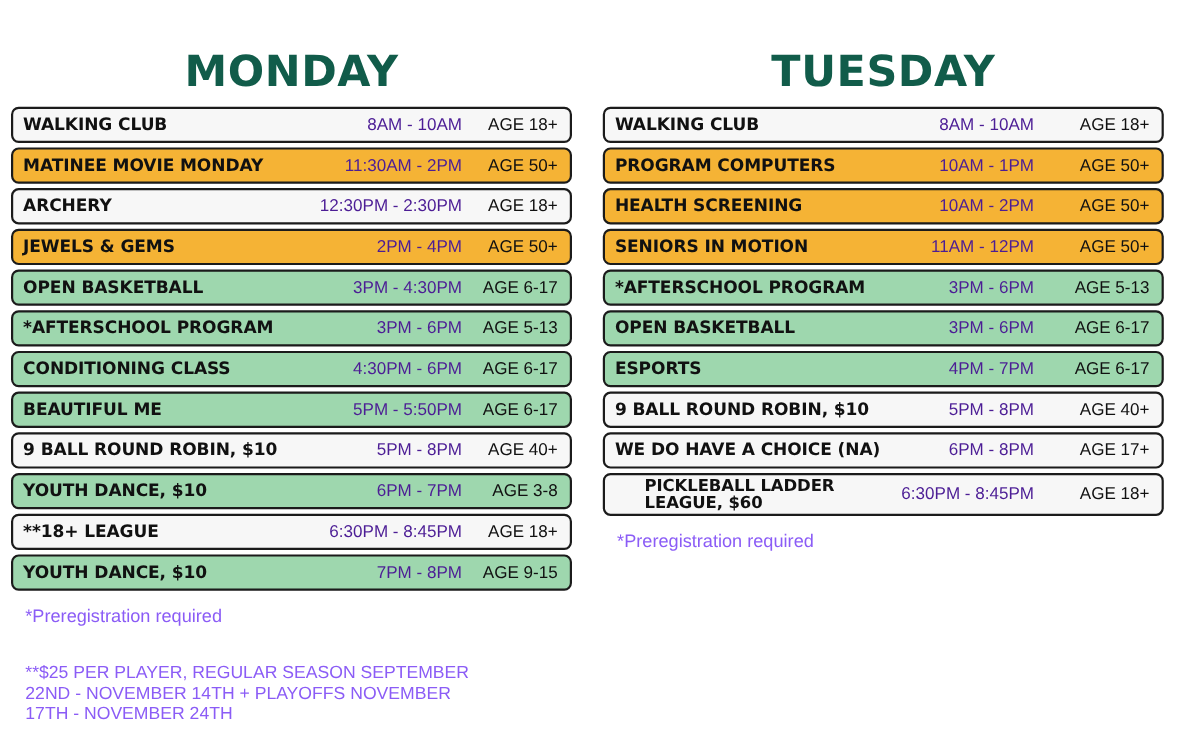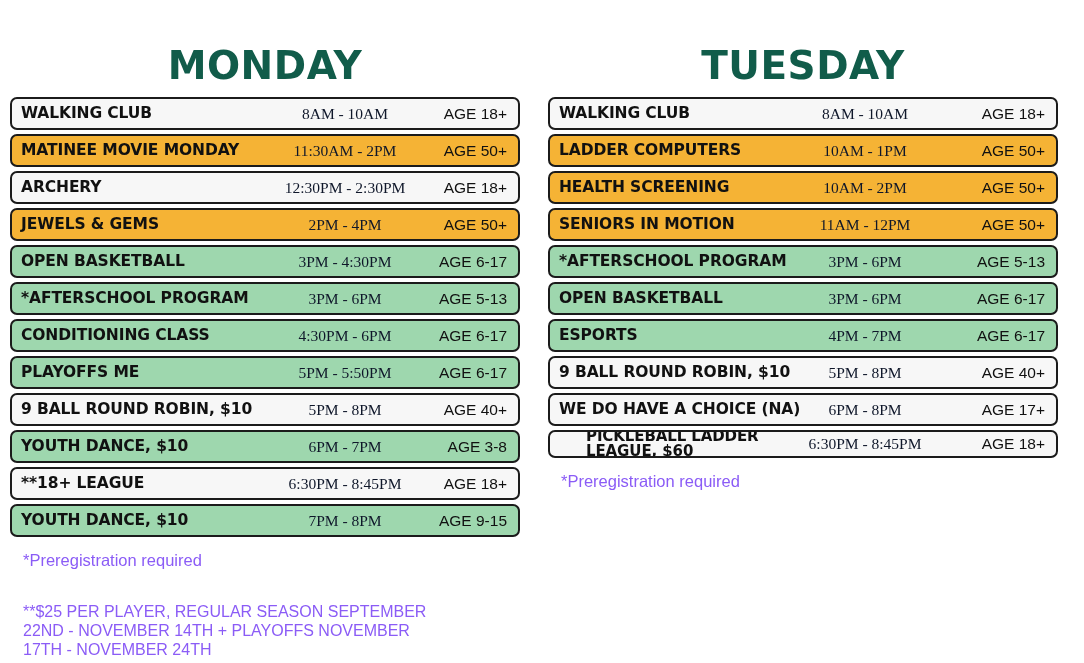--- a/index.html
+++ b/index.html
@@ -47,21 +47,21 @@
     position: relative;
     height: 33px;
     border-radius: 7px;
     border: 2px solid #1b1b1b;
     box-sizing: border-box;
     display: flex;
     align-items: center;
     padding: 0 9px;
     overflow: hidden;
   }
-  .row.two-line { height: 28px; padding-left: 36px; }
+  .row.two-line { height: 39px; padding-left: 36px; }
 
   .row.white  { background: #f7f7f7; }
   .row.orange { background: #f5b335; }
   .row.green  { background: #9ed7ae; }
 
   .r-name {
     font-family: "DejaVu Sans", sans-serif;
     font-weight: bold;
     font-size: 15.5px;
     color: #111111;
@@ -70,24 +70,24 @@
     line-height: 1.02;
   }
   .row.two-line .r-name {
     white-space: normal;
     max-width: 215px;
     font-size: 15px;
     line-height: 1.02;
   }
   .r-time {
     position: absolute;
-    font-family: Liberation Serif, serif;
+    font-family: Liberation Sans, sans-serif;
     font-size: 15.5px;
-    color: #0f172a;
-    text-align: center;
+    color: #4c1d95;
+    text-align: right;
     white-space: nowrap;
   }
   .r-age {
     position: absolute;
     right: 10px;
     font-family: "Liberation Sans", sans-serif;
     font-size: 15.5px;
     color: #111111;
     white-space: nowrap;
   }
@@ -153,21 +153,21 @@
           <div class="r-name">*AFTERSCHOOL PROGRAM</div>
           <div class="r-time">3PM - 6PM</div>
           <div class="r-age">AGE 5-13</div>
         </div>
         <div class="row green">
           <div class="r-name">CONDITIONING CLASS</div>
           <div class="r-time">4:30PM - 6PM</div>
           <div class="r-age">AGE 6-17</div>
         </div>
         <div class="row green">
-          <div class="r-name">PLAYOFFS ME</div>
+          <div class="r-name">BEAUTIFUL ME</div>
           <div class="r-time">5PM - 5:50PM</div>
           <div class="r-age">AGE 6-17</div>
         </div>
         <div class="row white">
           <div class="r-name">9 BALL ROUND ROBIN, $10</div>
           <div class="r-time">5PM - 8PM</div>
           <div class="r-age">AGE 40+</div>
         </div>
         <div class="row green">
           <div class="r-name">YOUTH DANCE, $10</div>
@@ -195,21 +195,21 @@
 
   <div class="column col-tuesday">
     <div class="day-title">TUESDAY</div>
     <div class="rows">
         <div class="row white">
           <div class="r-name">WALKING CLUB</div>
           <div class="r-time">8AM - 10AM</div>
           <div class="r-age">AGE 18+</div>
         </div>
         <div class="row orange">
-          <div class="r-name">LADDER COMPUTERS</div>
+          <div class="r-name">PROGRAM COMPUTERS</div>
           <div class="r-time">10AM - 1PM</div>
           <div class="r-age">AGE 50+</div>
         </div>
         <div class="row orange">
           <div class="r-name">HEALTH SCREENING</div>
           <div class="r-time">10AM - 2PM</div>
           <div class="r-age">AGE 50+</div>
         </div>
         <div class="row orange">
           <div class="r-name">SENIORS IN MOTION</div>

